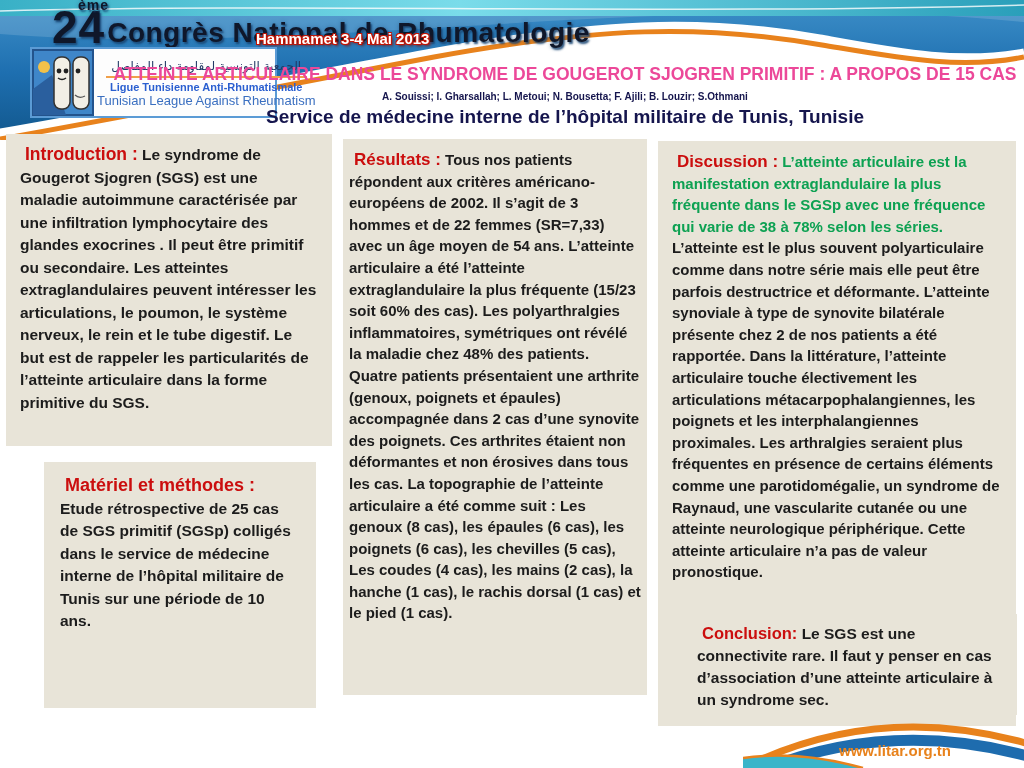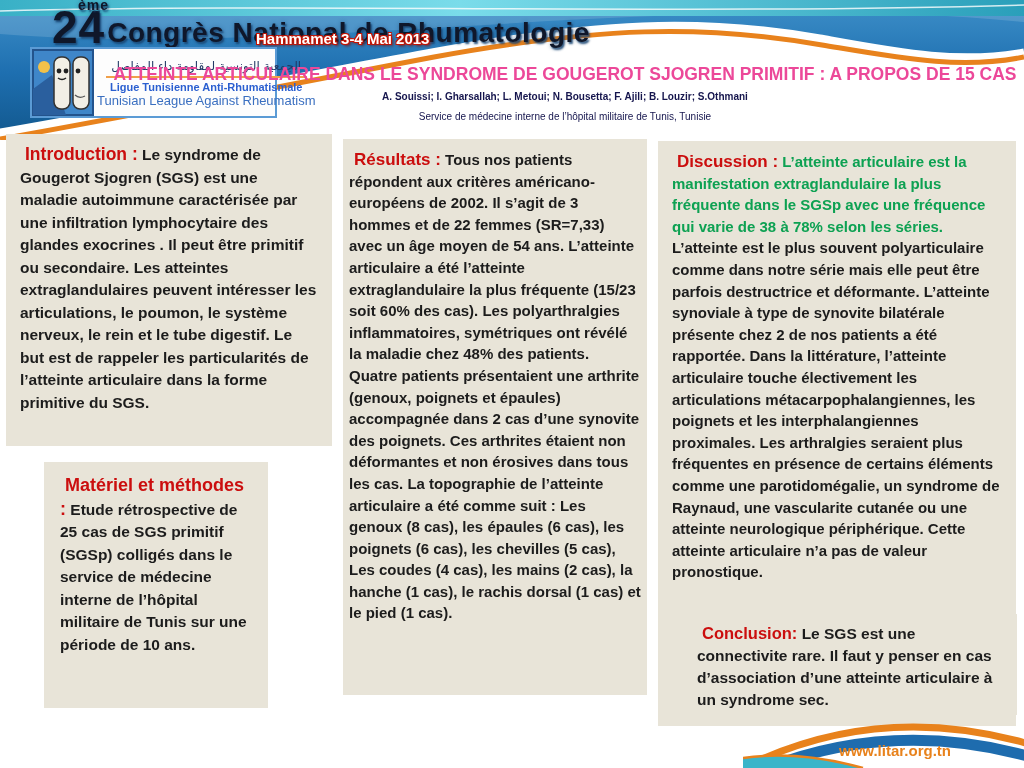--- a/index.html
+++ b/index.html
@@ -39,30 +39,30 @@
   .poster-title{
     position:absolute;left:112px;top:64px;width:906px;text-align:center;z-index:5;
     color:#ec4899;font-size:17.5px;font-weight:bold;line-height:21px;
   }
   .poster-authors{
     position:absolute;left:112px;top:87px;width:906px;text-align:center;z-index:5;
     color:#15154d;font-size:10px;font-weight:bold;line-height:20px;
   }
   .poster-affiliation{
     position:absolute;left:112px;top:107px;width:906px;text-align:center;z-index:5;
-    color:#15154d;font-size:10px;font-weight:normal;line-height:20px;
+    color:#15154d;font-size:19px;font-weight:bold;line-height:20px;
   }
   
   .box{position:absolute;background:#e8e4d8;color:#1c1c1c;font-weight:bold;box-sizing:border-box;}
   .box p{margin:0;text-indent:5px;}
   .h-red{color:#cb0e0e;}
   .t-green{color:#0da152;}
   .box-intro{left:6px;top:134px;width:326px;height:312px;padding:9px 14px;font-size:15.5px;line-height:22.5px;}
   .box-intro .h-red{font-size:17.5px;margin-top:34px;}
-  .box-methods{left:44px;top:462px;width:224px;height:246px;padding:12px 16px;font-size:15.5px;line-height:22.5px;}
+  .box-methods{left:44px;top:462px;width:272px;height:246px;padding:12px 16px;font-size:15.5px;line-height:22.5px;}
   .box-methods .h-red{font-size:18px;}
   .box-results{left:343px;top:139px;width:304px;height:556px;padding:10px 6px;font-size:15px;line-height:21.6px;}
   .box-results .h-red{font-size:17px;}
   .box-discussion{left:658px;top:141px;width:358px;height:585px;padding:10px 14px;font-size:15px;line-height:21.6px;}
   .box-discussion .h-red{font-size:17px;}
   .box-conclusion{left:683px;top:614px;width:334px;height:101px;padding:8px 14px;font-size:15.5px;line-height:22px;}
   .box-conclusion .h-red{font-size:16.5px;}
   
   .footer-wave{position:absolute;right:0;bottom:0;width:281px;height:57px;}
   .footer-wave svg{position:absolute;left:0;top:0;}

